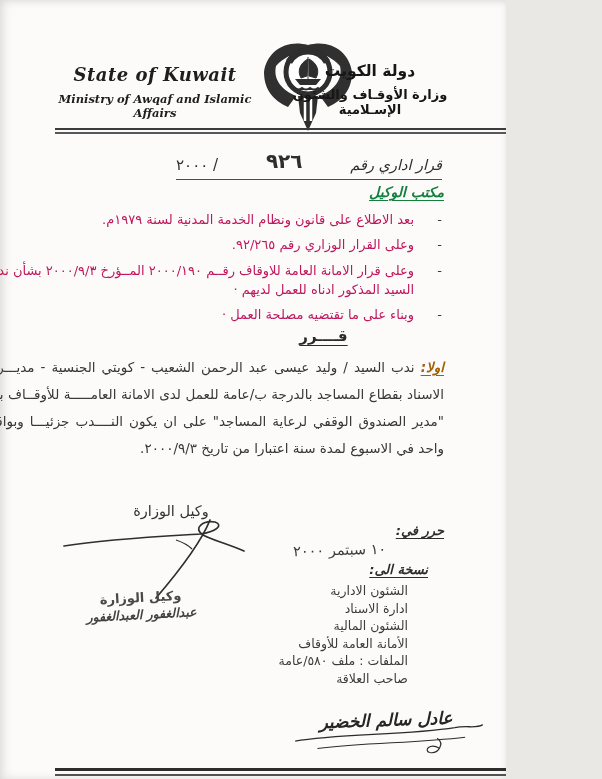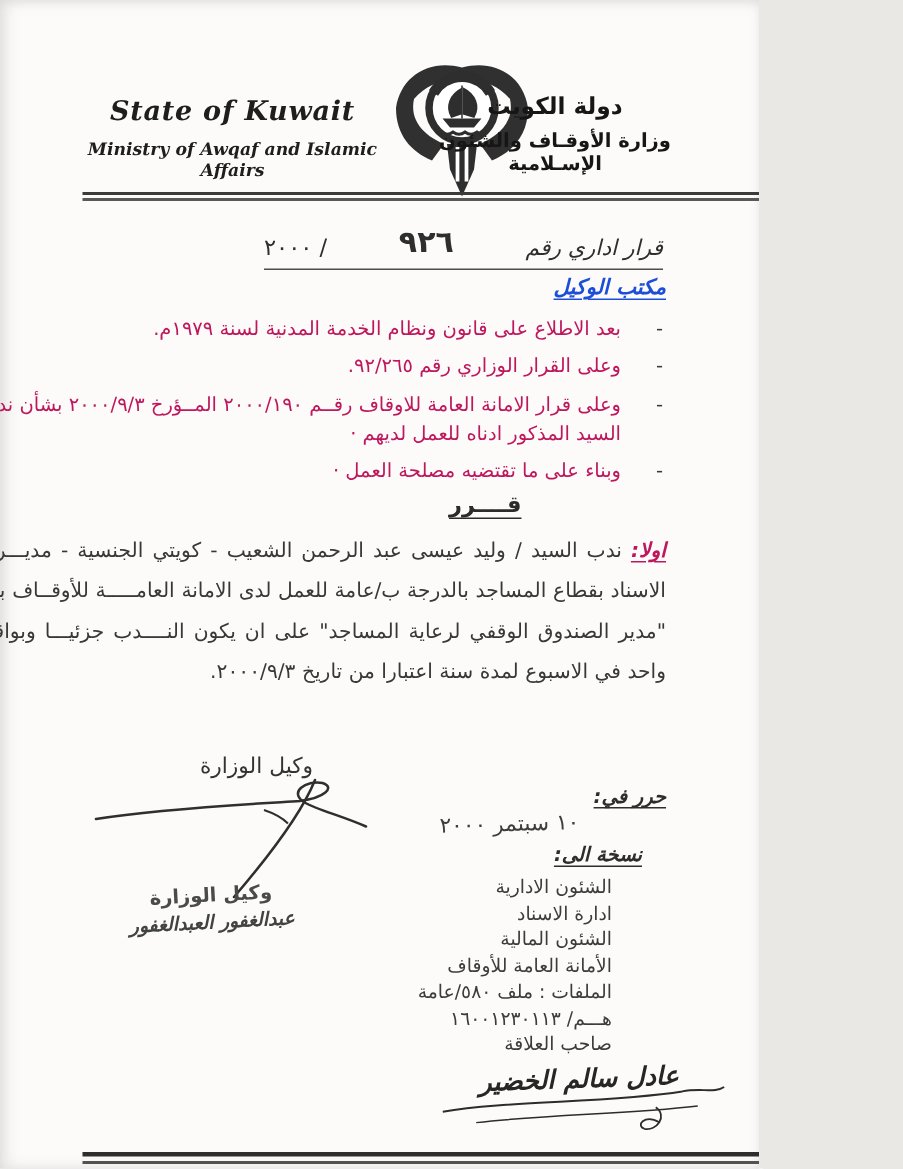--- a/index.html
+++ b/index.html
@@ -35,21 +35,21 @@
   .title-row {
     position:absolute; top:151px; left:176px; width:266px;
     direction:rtl; display:flex; justify-content:space-between; align-items:baseline;
     border-bottom:1.5px solid #4c4c4c; padding-bottom:4px; color:#2e2e2e;
   }
   .title-label { font-style:italic; font-size:14.5px; }
   .title-number { font-size:20px; font-weight:600; position:relative; top:-2px; }
   .title-year { font-size:15px; }
   .office {
     position:absolute; right:62px; top:184px; direction:rtl;
-    font-style:italic; font-size:14px; color:#1d4ed8; font-weight:600;
+    font-style:italic; font-size:14px; color:#15803d; font-weight:600;
     text-decoration:underline; text-underline-offset:3px; text-decoration-thickness:1px;
   }
   
   .preamble {
     position:absolute; right:62px; top:211px; width:458px;
     direction:rtl; font-size:13px; list-style:none; color:#be185d;
   }
   .preamble li { position:relative; padding-right:30px; margin-bottom:6.5px; line-height:1.45; }
   .preamble li::before { content:"-"; position:absolute; right:2px; top:0; color:#3a3a3a; }
   
@@ -57,21 +57,21 @@
     position:absolute; top:327px; left:0; width:602px; text-align:center;
     font-size:15px; font-weight:bold; color:#2b2b2b;
     text-decoration:underline; text-underline-offset:4px;padding-left:45px;
   }
   .body-block {
     position:absolute; top:354px; right:62px; width:480px;
     direction:rtl; font-size:13.5px; line-height:27px; text-align:justify; color:#383838;
   }
   .body-block p.second { margin-top:4px; text-align:right; }
   .clause-label {
-    font-style:italic; font-weight:bold; color:#be185d;
+    font-style:italic; font-weight:bold; color:#a16207;
     text-decoration:underline; text-underline-offset:3px; margin-left:6px;
   }
   
   .sig-left-title {
     position:absolute; left:106px; top:503px; width:130px; text-align:center;
     direction:rtl; font-size:14.5px; color:#333;
   }
   .sig-scribble { position:absolute; left:58px; top:512px; width:195px; height:92px; }
   .stamp {
     position:absolute; left:46px; top:590px; width:190px; text-align:center;
@@ -183,21 +183,20 @@
   <div class="issued">
     <div><span class="lbl">حرر في:</span></div>
     <div><span class="date">١٠ سبتمر ٢٠٠٠</span></div>
     <div class="copy-lbl-wrap"><span class="lbl">نسخة الى:</span></div>
     <ul class="recipients">
       <li>الشئون الادارية</li>
       <li>ادارة الاسناد</li>
       <li>الشئون المالية</li>
       <li>الأمانة العامة للأوقاف</li>
       <li>الملفات : ملف ٥٨٠/عامة</li>
-      <li>هـــم/ ١٦٠٠١٢٣٠١١٣</li>
       <li>صاحب العلاقة</li>
     </ul>
   </div>
 
   <div class="sig-bottom">
     <div class="name">عادل سالم الخضير</div>
     <svg viewBox="0 0 200 32" width="200" height="32">
       <path d="M8,12 C50,6 120,10 168,4 C180,2 190,6 196,2" stroke="#2c2c2c" stroke-width="1.3" fill="none"></path>
       <path d="M30,20 C80,16 130,18 178,14" stroke="#2c2c2c" stroke-width="1" fill="none"></path>
       <path d="M150,14 C158,20 150,30 142,28 C136,26 142,18 152,24" stroke="#2c2c2c" stroke-width="1.2" fill="none"></path>

